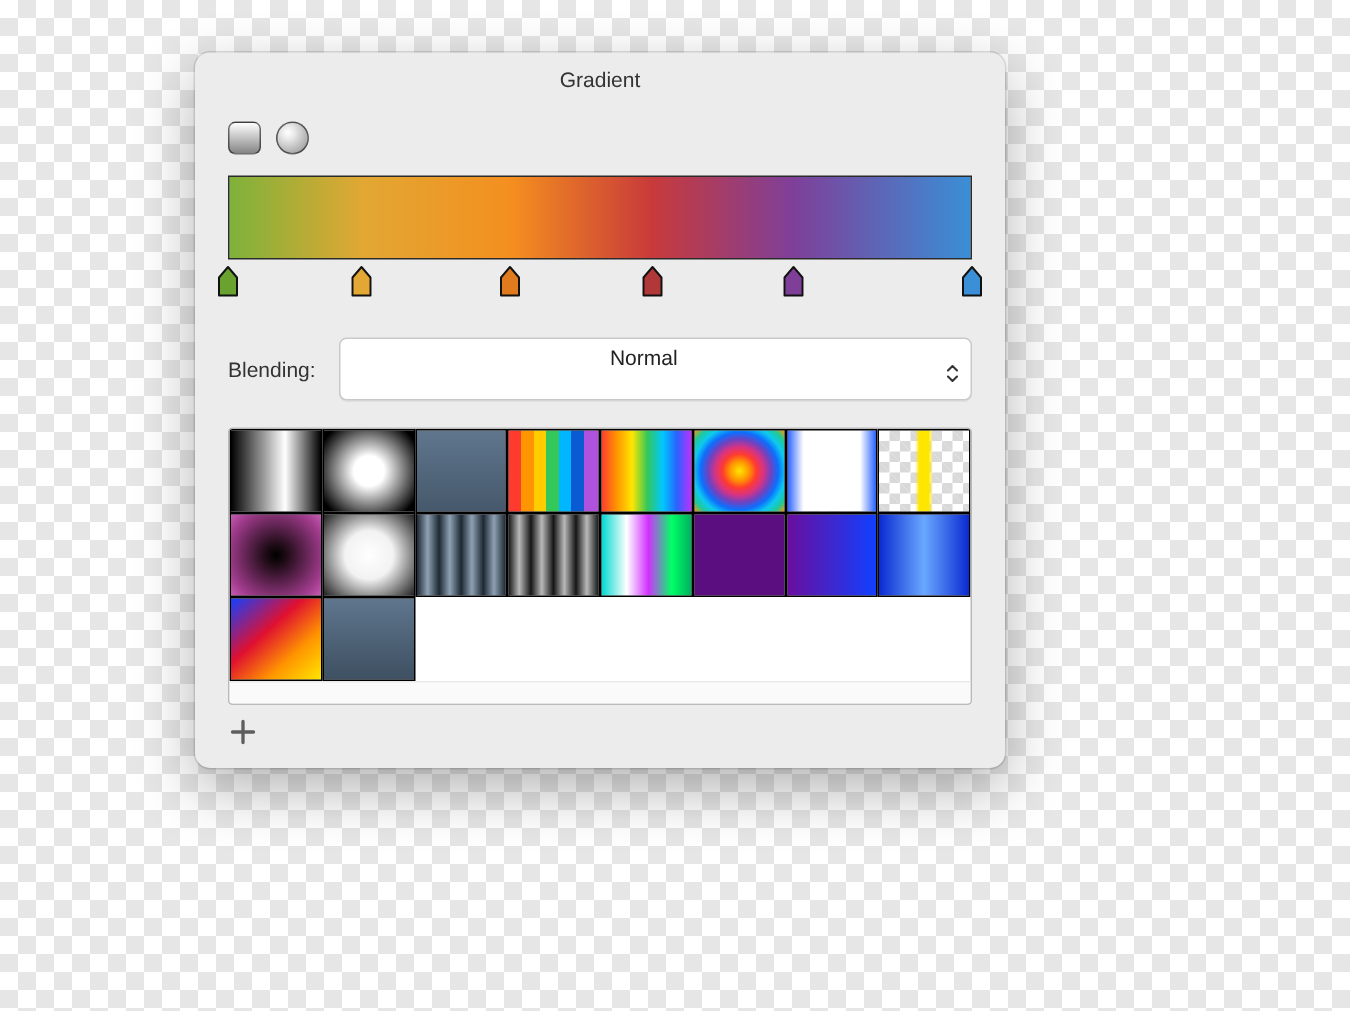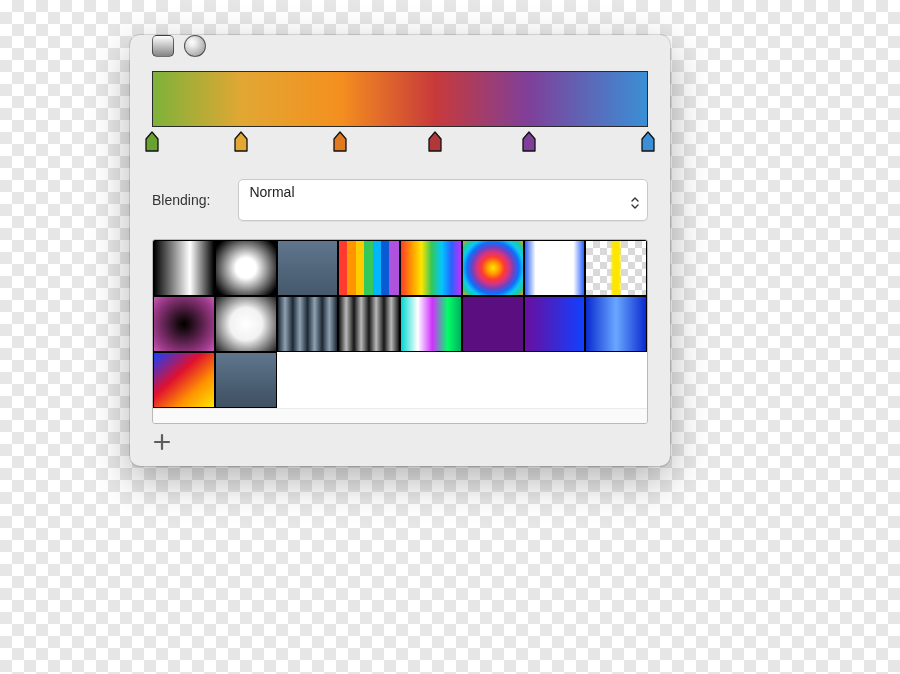--- a/index.html
+++ b/index.html
@@ -51,22 +51,23 @@
     height:56px;
     border:1px solid #2b2b2b;
     box-sizing:border-box;
   }
   .stops-track{position:relative;height:24px;margin-top:4px;}
   .stop{
     position:absolute;top:0;width:14px;height:22px;margin-left:-7px;
   }
   .stop svg{display:block;}
   .blend-row{
-    display:flex;align-items:center;gap:28px;
+    display:flex;align-items:center;gap:16px;
     margin:24px 0 18px 0;
+    text-align:center;
   }
   .blend-label{color:#333;}
   .select{
     flex:1;position:relative;
     background:#fff;border:1px solid #c9c9c9;border-radius:5px;
     height:24px;line-height:24px;padding:0 26px 16px 10px;
     box-shadow:0 1px 0 rgba(0,0,0,.05);
   }
   .select-arrows{
     position:absolute;right:8px;top:50%;transform:translateY(-50%);
@@ -99,20 +100,21 @@
       linear-gradient(45deg,#d9d9d9 25%,transparent 25%,transparent 75%,#d9d9d9 75%);
     background-position:0 0,7px 7px;
     background-color:#fff;
   }
 </style>
 </head>
 <body>
 
 <div class="panel">
 
+  <div class="title">Gradient</div>
 
   <div class="content">
 
     <div class="type-row">
       <div class="type-btn type-linear"></div>
       <div class="type-btn type-radial"></div>
     </div>
 
     <div class="gradient-bar" id="gradient-bar" style="background: linear-gradient(to right, rgb(126, 178, 58) 0%, rgb(226, 167, 51) 18%, rgb(244, 143, 31) 38%, rgb(200, 58, 58) 57%, rgb(127, 63, 153) 76%, rgb(58, 143, 214) 100%);"></div>
 

